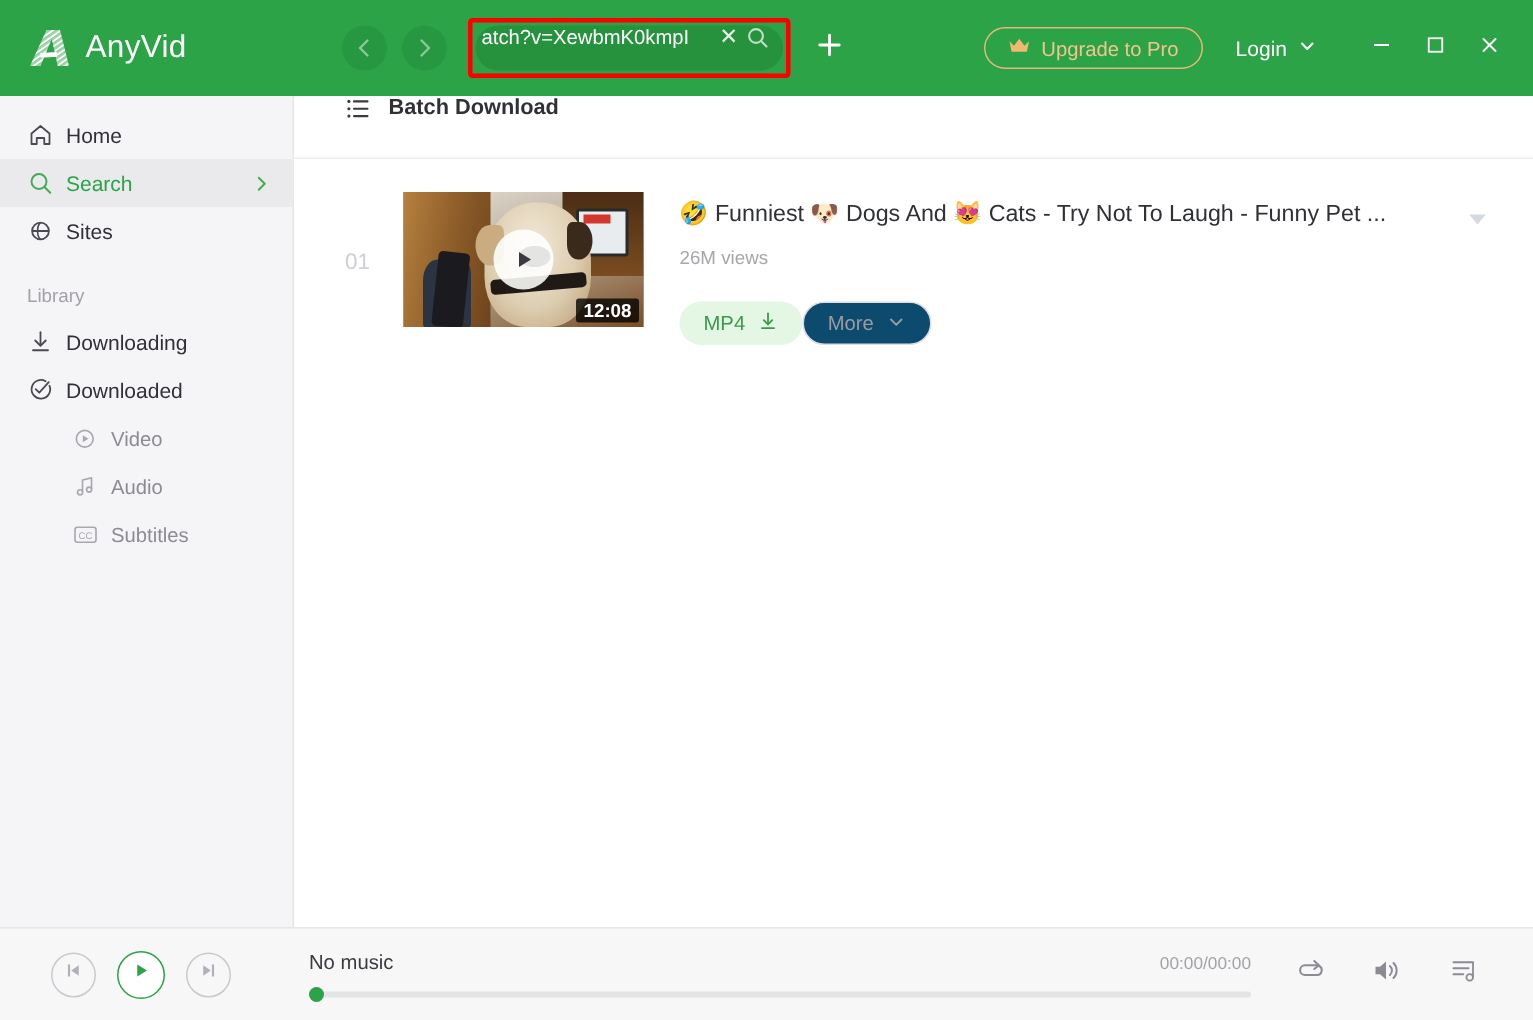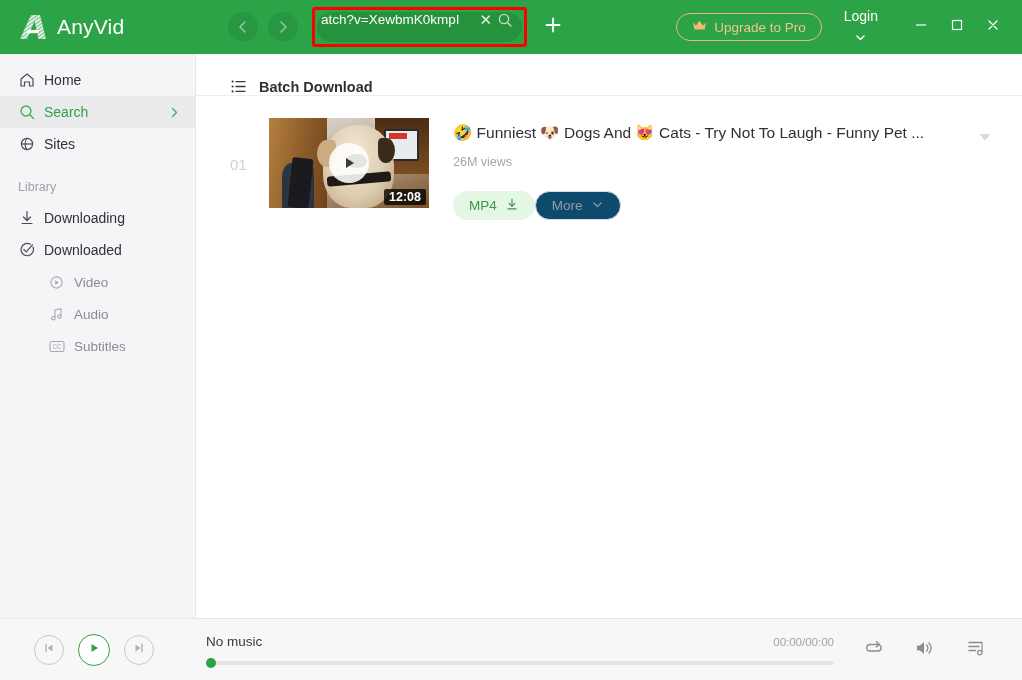--- a/index.html
+++ b/index.html
@@ -10,21 +10,21 @@
     background: #ffffff;
   }
   .app {
     width: 1022px; height: 680px;
     display: flex; flex-direction: column;
     position: relative;
   }
 
   
   .header {
-    height: 54px;
+    height: 64px;
     background: #2ba346;
     display: flex;
     align-items: center;
     flex: none;
     position: relative;
   }
   .logo-wrap {
     display: flex; align-items: center;
     padding-left: 18px;
     width: 196px;
@@ -101,21 +101,20 @@
     display: flex; align-items: center; gap: 7px;
     font-size: 13.5px;
     cursor: pointer;
     margin-right: 22px;
   }
   .login-btn {
     color: #ffffff; font-size: 14px;
     display: flex; align-items: center; gap: 7px;
     cursor: pointer;
     margin-right: 36px;
-    flex-direction: column;
   }
   .win-ctrls { display: flex; align-items: center; gap: 22px; padding-right: 10px; }
   .win-btn { cursor: pointer; display:flex; }
 
   
   .body-row { flex: 1; display: flex; min-height: 0; }
 
   .sidebar {
     width: 196px;
     background: #f5f5f7;
@@ -153,21 +152,21 @@
   }
   .side-sub .si-ico { width: 26px; display:flex; align-items:center; }
 
   .main {
     flex: 1; background: #ffffff;
     display: flex; flex-direction: column;
     min-width: 0;
   }
   .main-head {
     height: 42px;
-    display: flex; align-items: flex-end;
+    display: flex; align-items: flex-start;
     padding-left: 34px;
     border-bottom: 1px solid #ededf0;
     flex: none;
   }
   .main-head-ico { margin-right: 12px; display:flex; }
   .main-head-title { font-size: 14.5px; font-weight: bold; color: #2f3136; }
 
   .results { flex: 1; padding-top: 22px; overflow: hidden; }
 
   .result-row { display: flex; padding: 0 30px 0 34px; }

